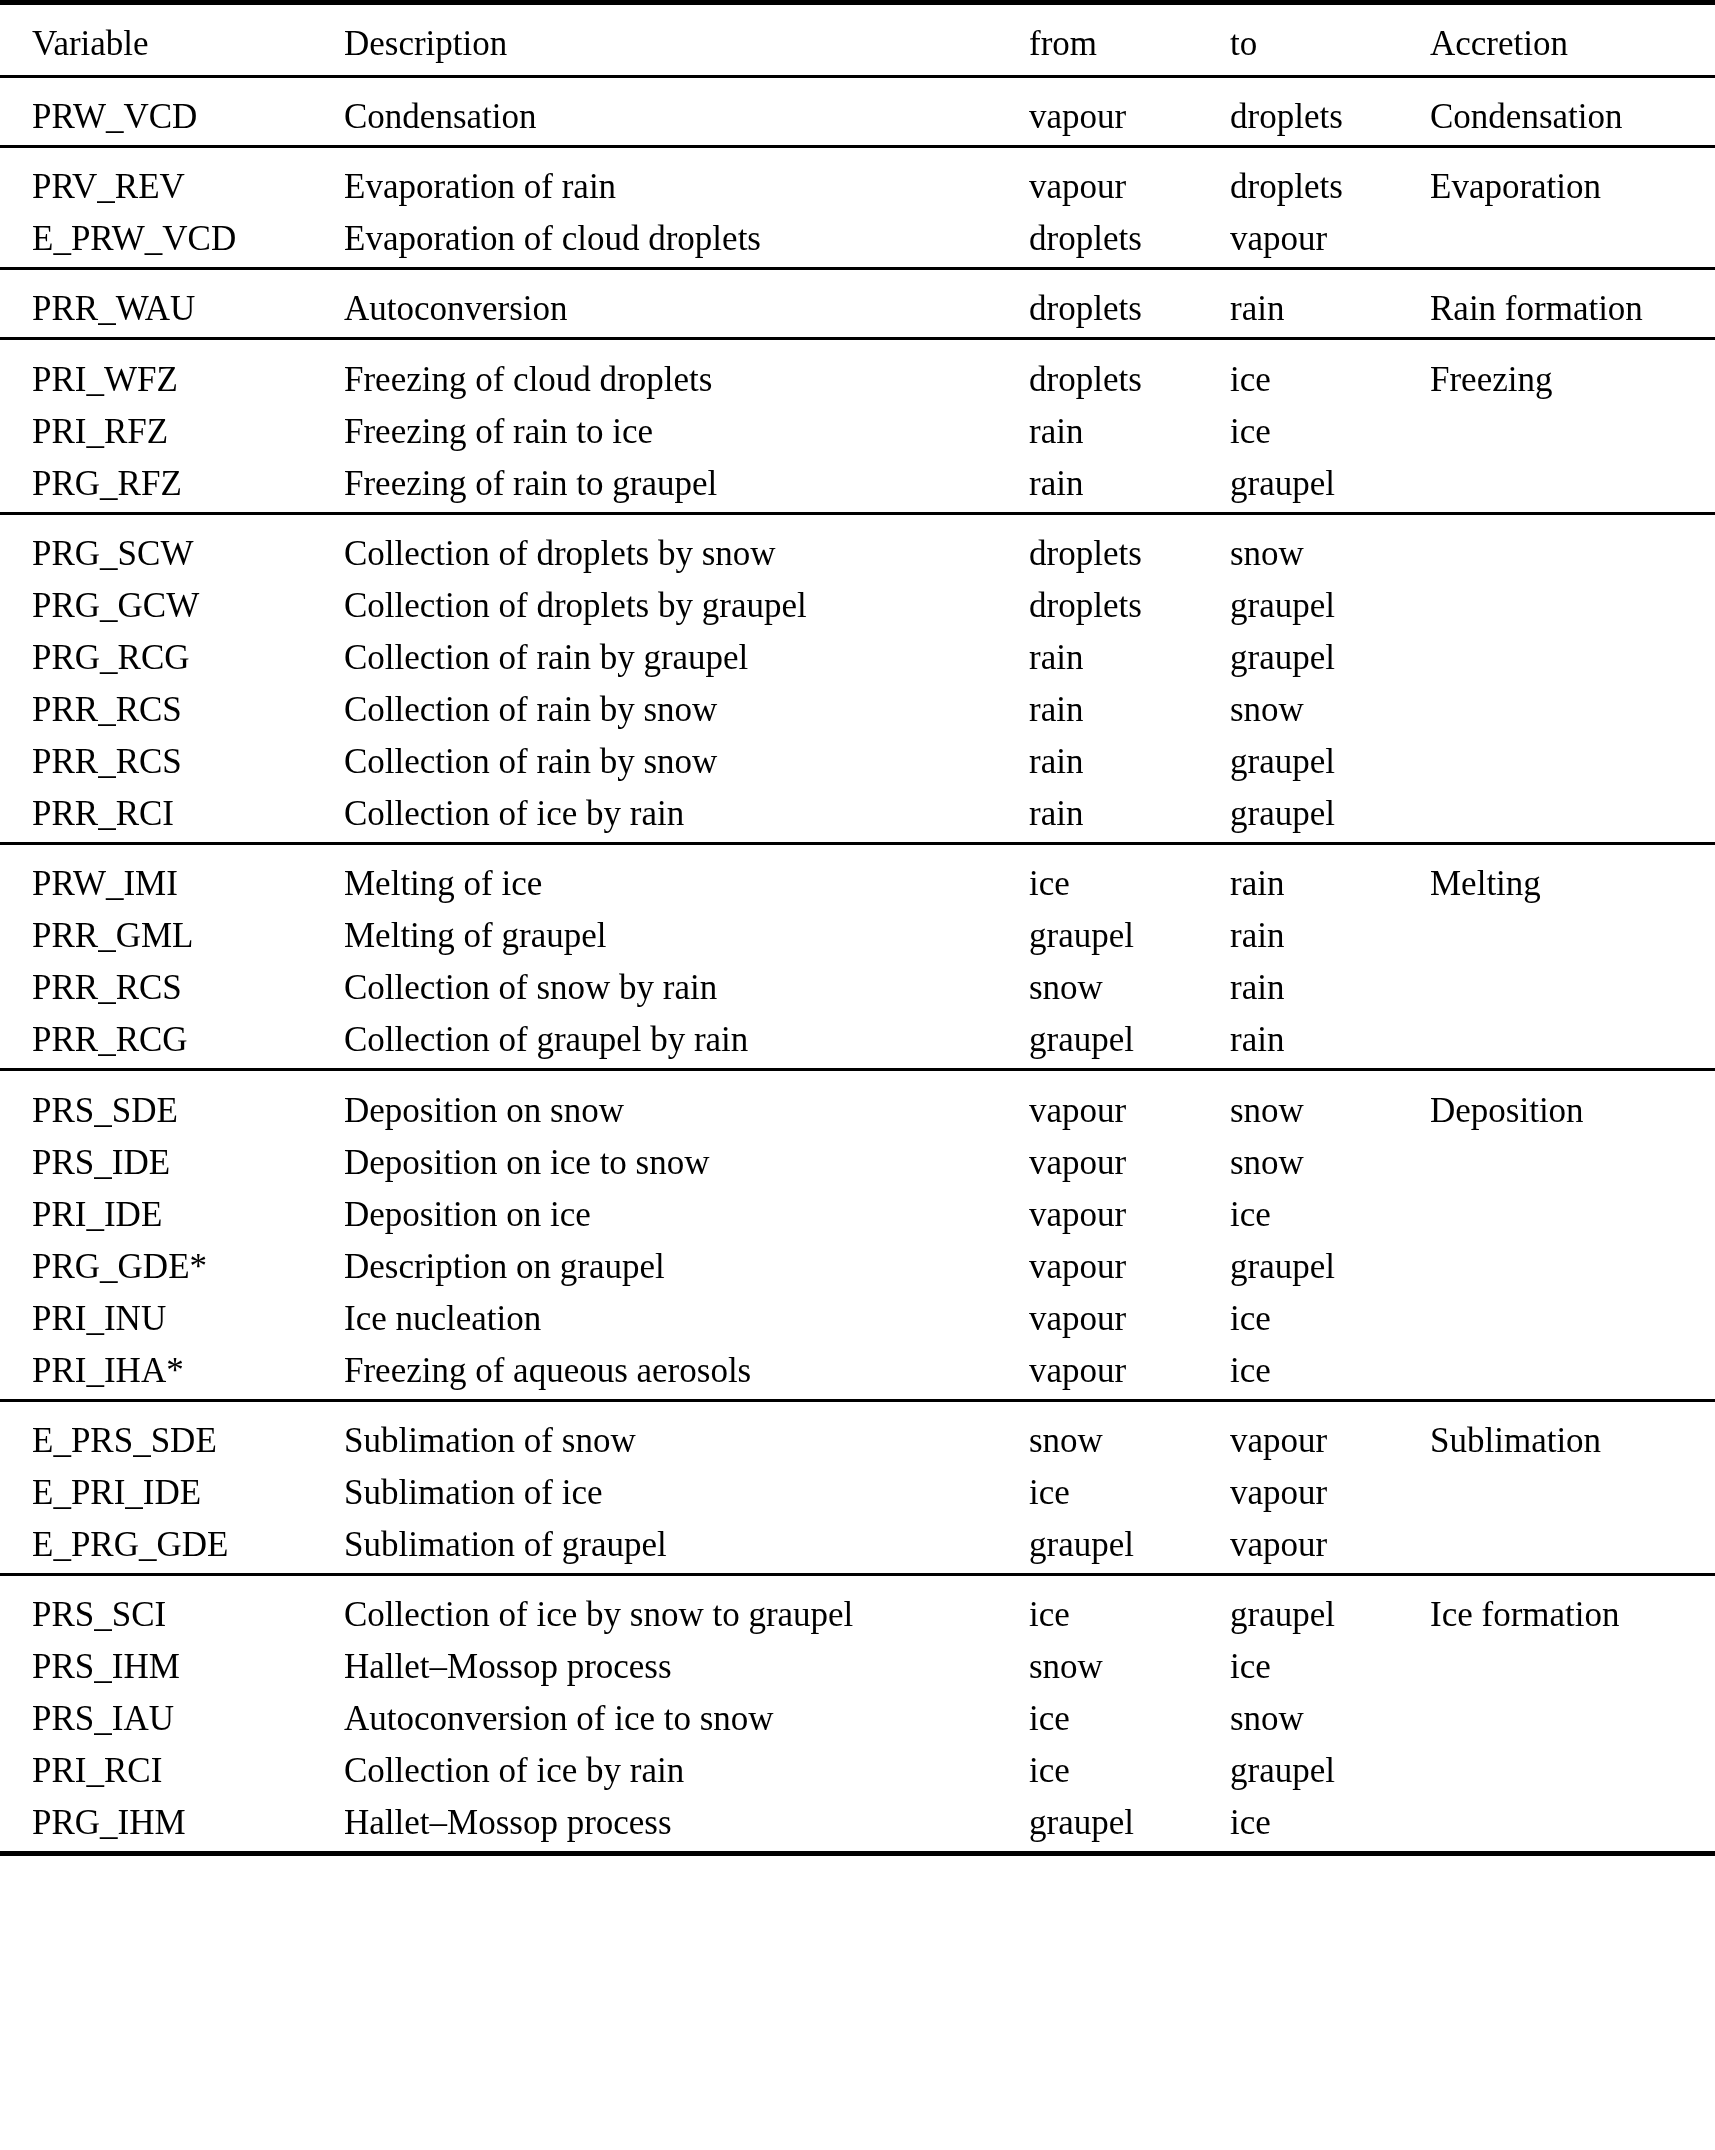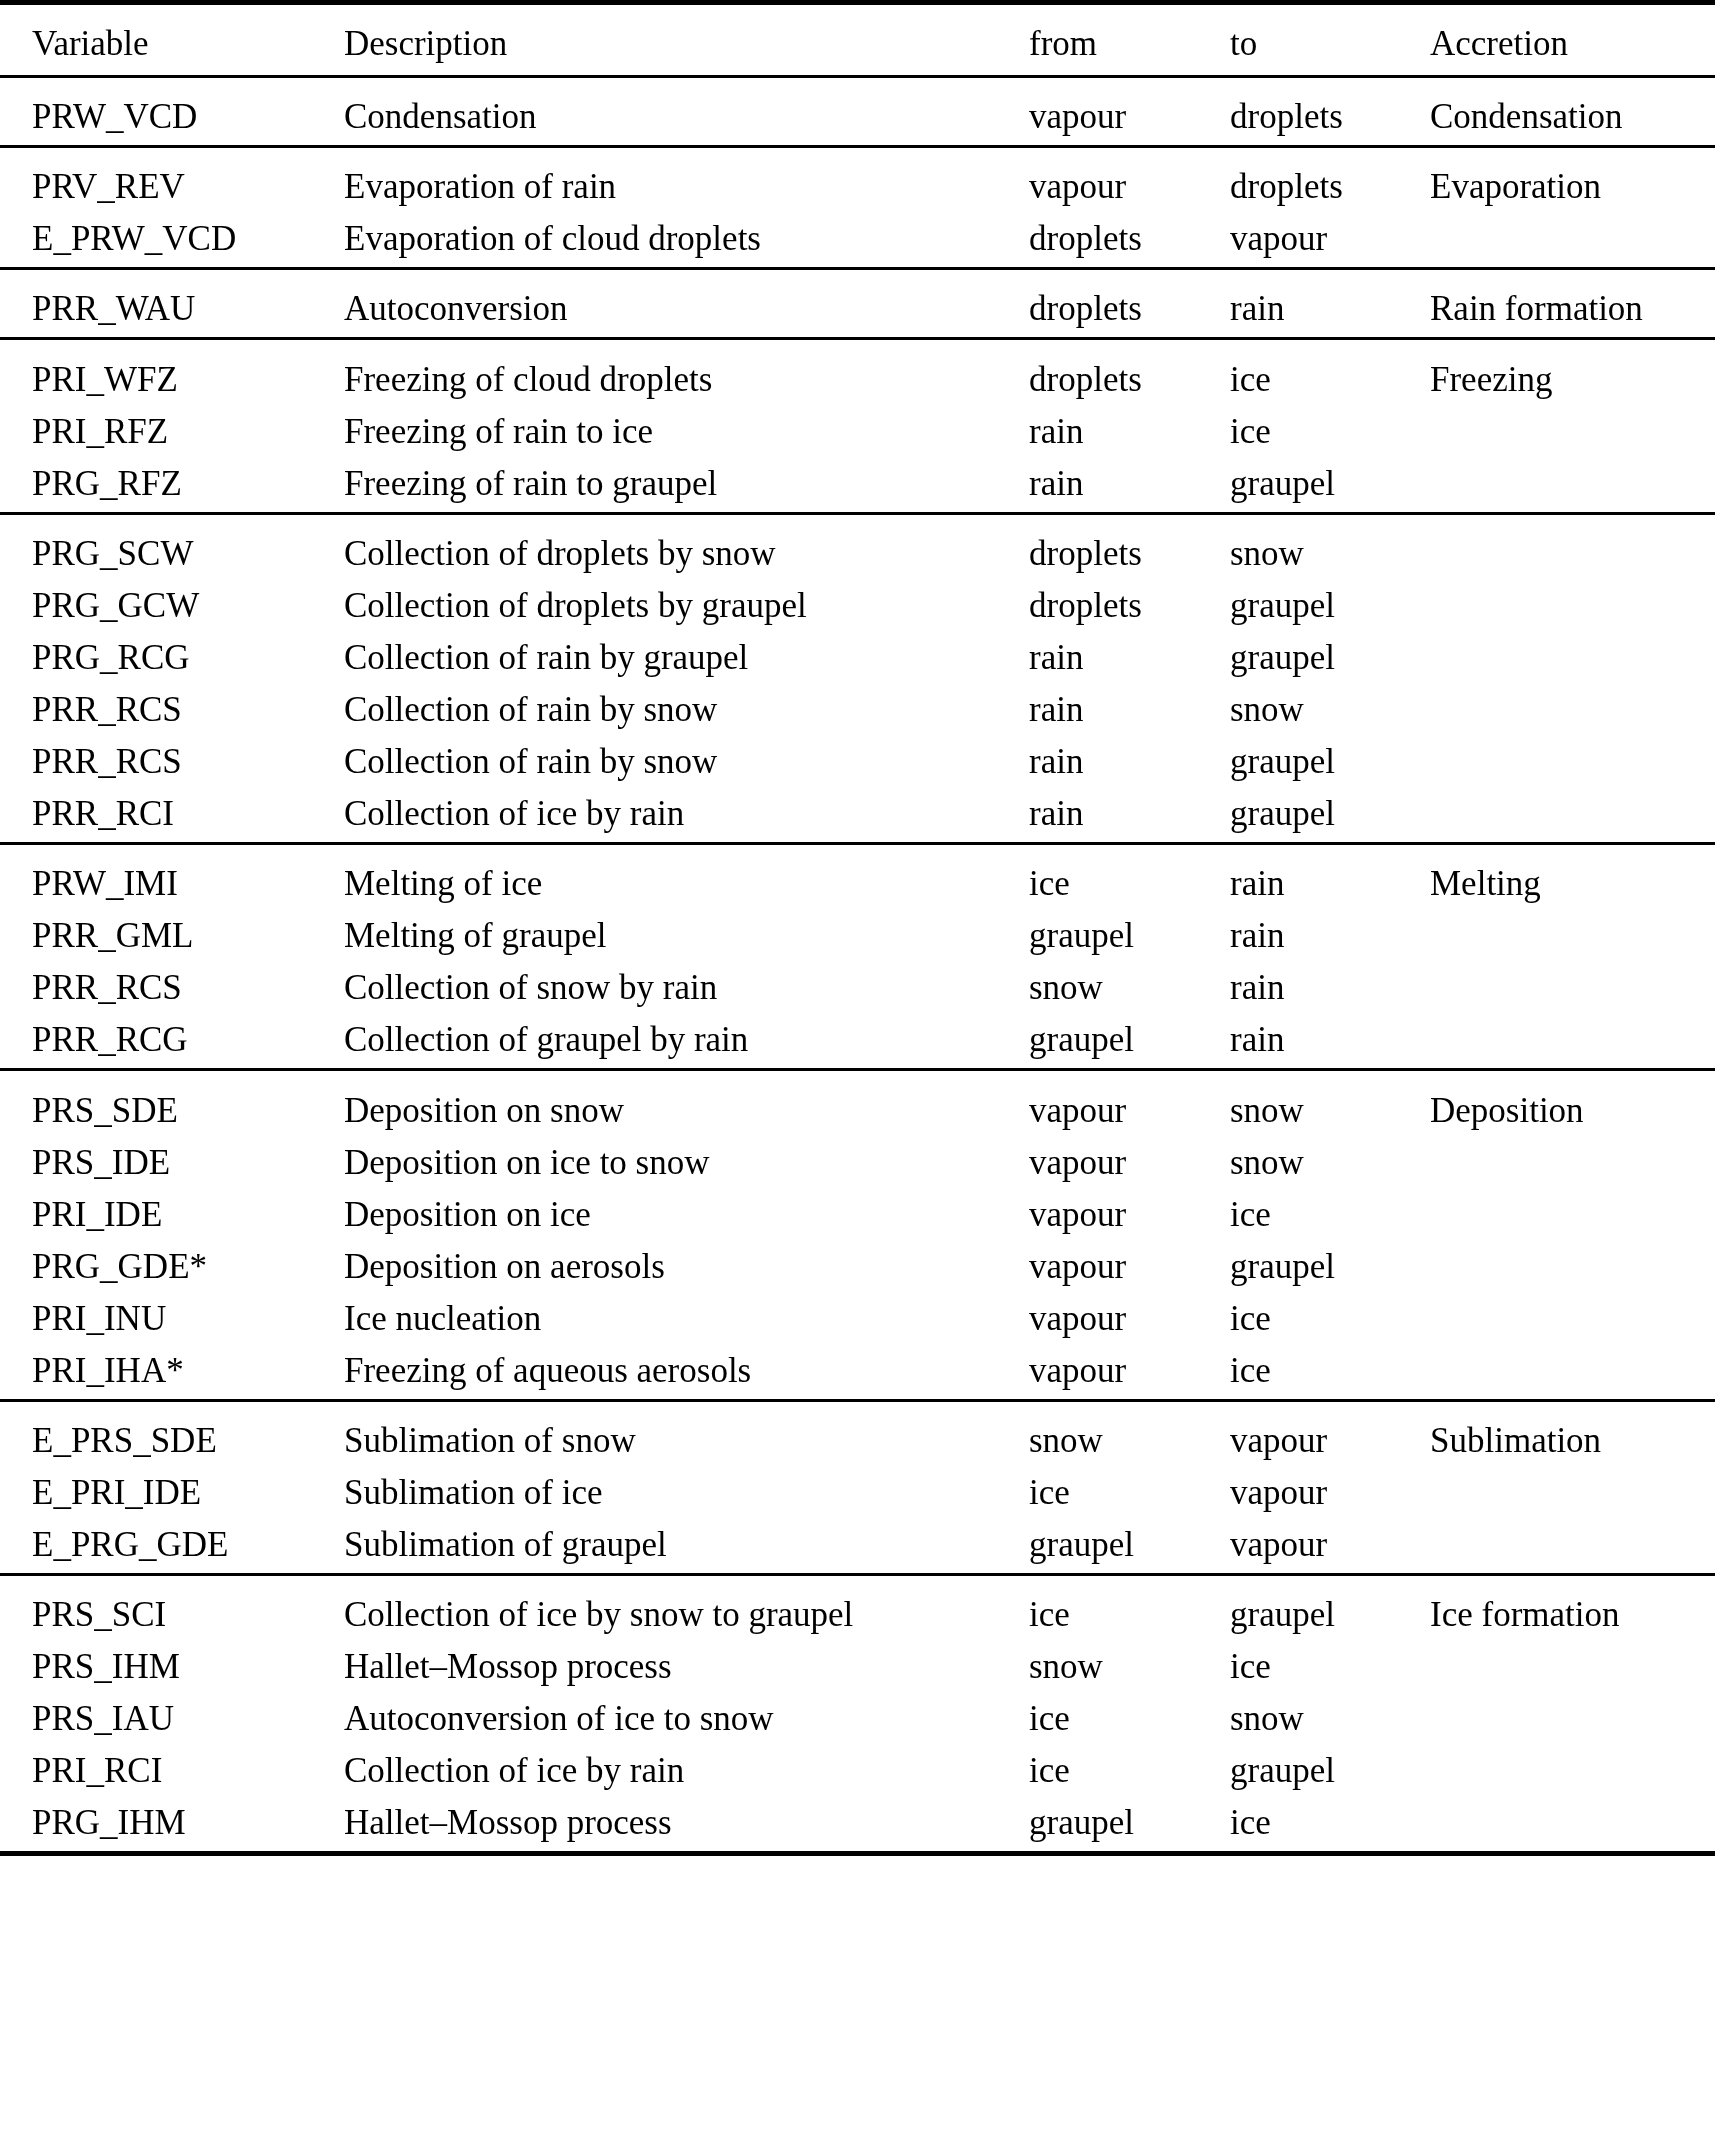--- a/index.html
+++ b/index.html
@@ -221,21 +221,21 @@
       </tr>
       <tr>
         <td>PRI_IDE</td>
         <td>Deposition on ice</td>
         <td>vapour</td>
         <td>ice</td>
         <td></td>
       </tr>
       <tr>
         <td>PRG_GDE*</td>
-        <td>Deposition on aerosols</td>
+        <td>Description on graupel</td>
         <td>vapour</td>
         <td>graupel</td>
         <td></td>
       </tr>
       <tr>
         <td>PRI_INU</td>
         <td>Ice nucleation</td>
         <td>vapour</td>
         <td>ice</td>
         <td></td>

